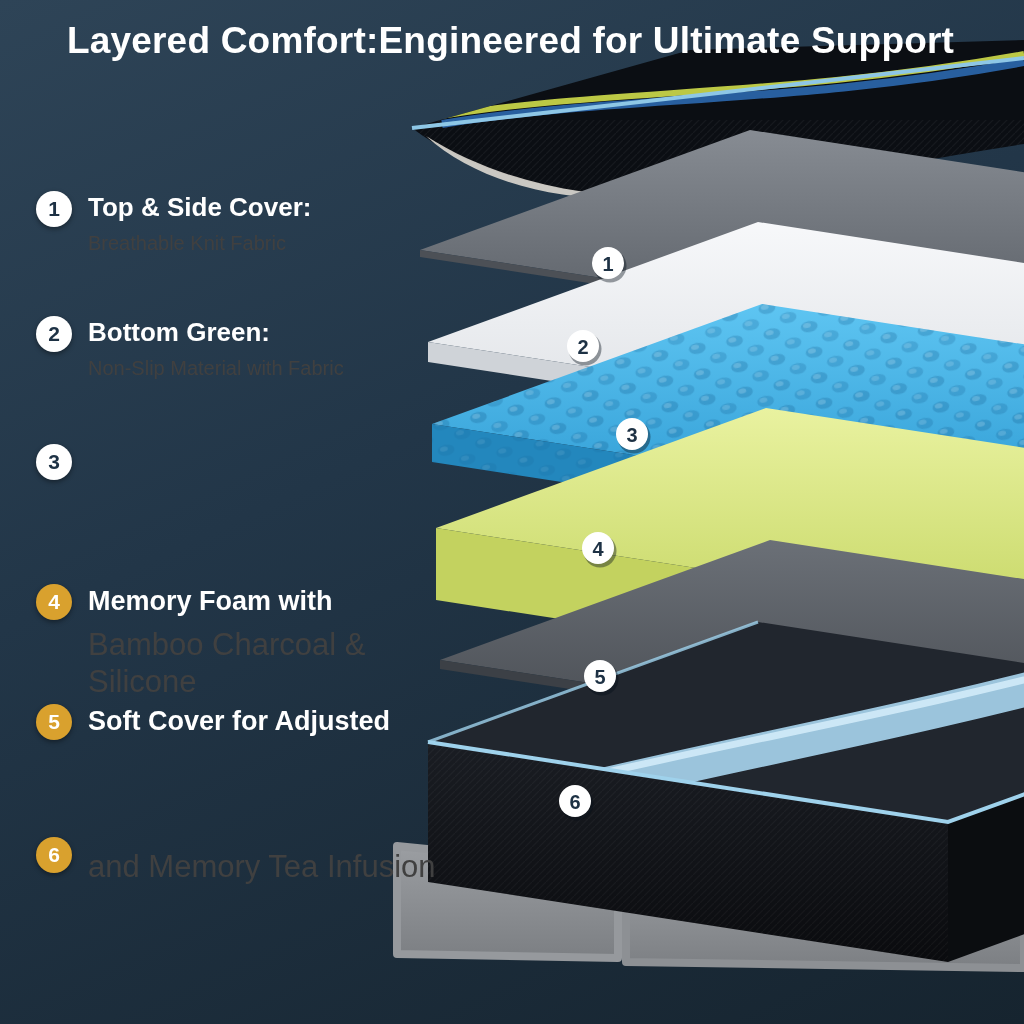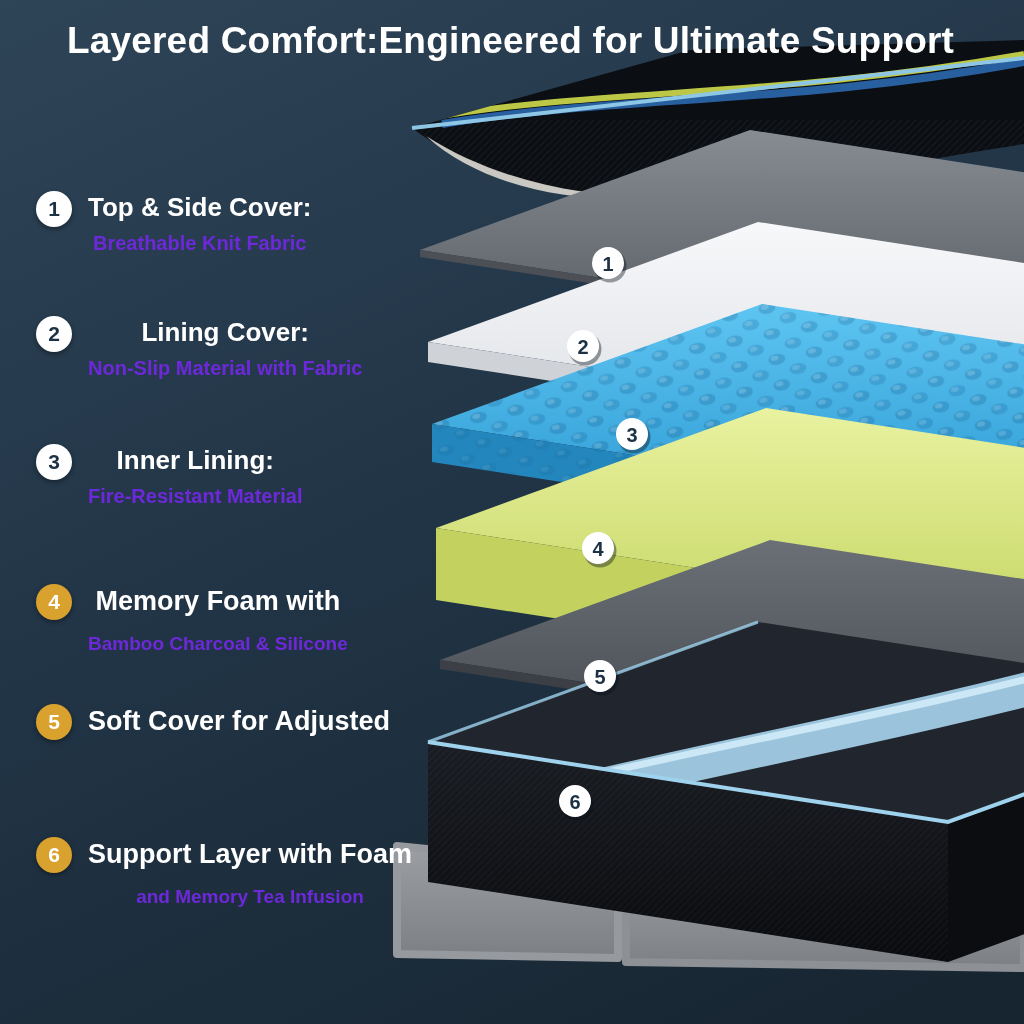--- a/index.html
+++ b/index.html
@@ -16,25 +16,25 @@
   }
   .legend{position:absolute;left:0;top:0;width:460px;height:1024px;z-index:3;}
   .legend-item{position:absolute;left:36px;display:flex;align-items:flex-start;gap:16px;}
   .badge{
     width:36px;height:36px;border-radius:50%;flex:0 0 36px;
     display:flex;align-items:center;justify-content:center;
     font-size:21px;font-weight:bold;box-shadow:0 2px 5px rgba(0,0,0,.4);
   }
   .badge.white{background:#ffffff;color:#1d3144;}
   .badge.gold{background:#d9a12e;color:#ffffff;}
-  .legend-text{padding-top:2px;text-align:center;}
+  .legend-text{padding-top:2px;}
   .legend-text .heading{color:#ffffff;font-size:26px;font-weight:bold;line-height:1.15;}
-  .legend-text .sub{color:#6d28d9;font-size:20px;font-weight:bold;margin-top:8px;line-height:1.2;}
+  .legend-text .sub{color:#404040;font-size:20px;font-weight:normal;margin-top:8px;line-height:1.2;}
   .legend-item.uniform .heading{font-size:27px;}
-  .legend-item.uniform .sub{font-size:19px;margin-top:16px;}
+  .legend-item.uniform .sub{font-size:31px;margin-top:9px;}
   svg .badge-shadow{fill:rgba(5,15,25,.4);}
   svg .badge-circle{fill:#ffffff;}
   svg .badge-num{
     fill:#1d3144;font-size:20px;font-weight:bold;
     text-anchor:middle;dominant-baseline:central;
     font-family:"Liberation Sans", sans-serif;
   }
 </style>
 </head>
 <body>
@@ -189,50 +189,45 @@
       <div class="badge white">1</div>
       <div class="legend-text">
         <div class="heading">Top &amp; Side Cover:</div>
         <div class="sub">Breathable Knit Fabric</div>
       </div>
     </div>
 
     <div class="legend-item" style="top:316px">
       <div class="badge white">2</div>
       <div class="legend-text">
-        <div class="heading">Lining Cover:</div>
+        <div class="heading">Bottom Green:</div>
         <div class="sub">Non-Slip Material with Fabric</div>
       </div>
     </div>
 
     <div class="legend-item" style="top:444px">
       <div class="badge white">3</div>
-      <div class="legend-text">
-        <div class="heading">Inner Lining:</div>
-        <div class="sub">Fire-Resistant Material</div>
-      </div>
     </div>
 
     <div class="legend-item uniform" style="top:584px">
       <div class="badge gold">4</div>
       <div class="legend-text">
         <div class="heading">Memory Foam with</div>
         <div class="sub">Bamboo Charcoal &amp; Silicone</div>
       </div>
     </div>
 
     <div class="legend-item uniform" style="top:704px">
       <div class="badge gold">5</div>
       <div class="legend-text">
         <div class="heading">Soft Cover for Adjusted</div>
       </div>
     </div>
 
     <div class="legend-item uniform" style="top:837px">
       <div class="badge gold">6</div>
       <div class="legend-text">
-        <div class="heading">Support Layer with Foam</div>
         <div class="sub">and Memory Tea Infusion</div>
       </div>
     </div>
 
   </div>
 </div>
 
 </body></html>

